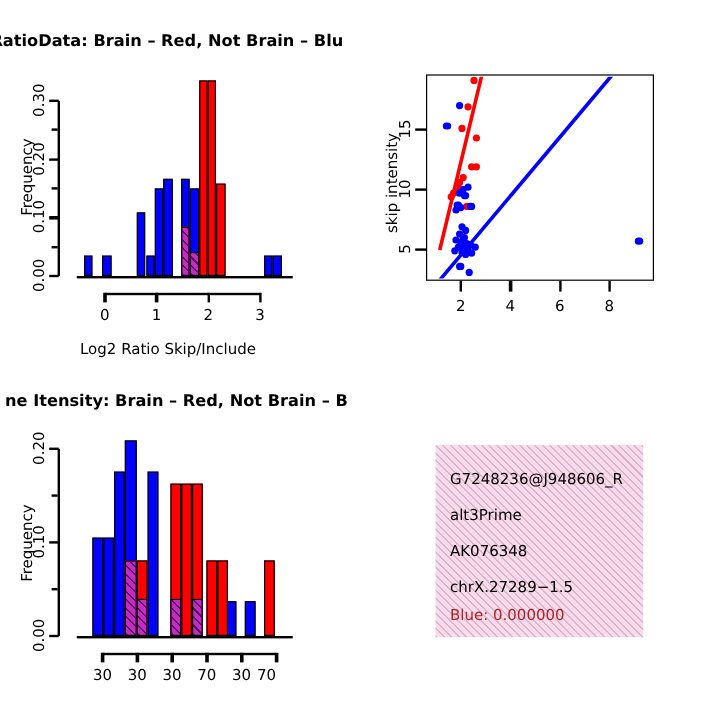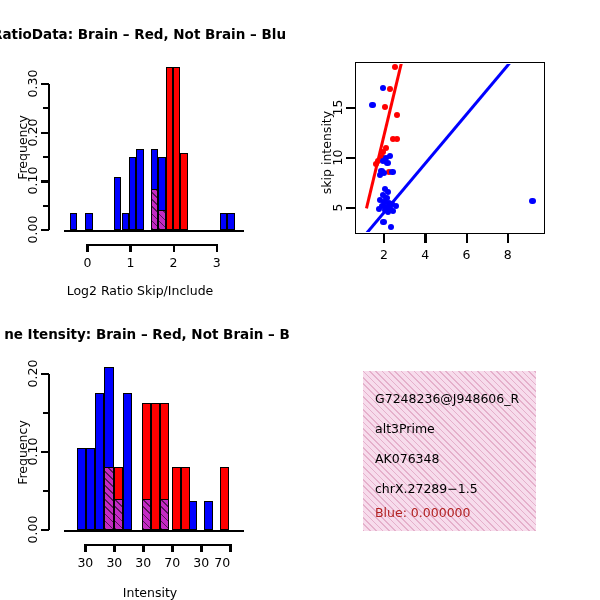--- a/index.html
+++ b/index.html
@@ -162,21 +162,20 @@
         <div class="pt blue" style="left:172.4086956521739px;top:133.8px;width:6.4px;height:6.4px;"></div>
       </div>
     </div>
 </div>
 
 <div class="panel" id="p3" style="left:0;top:300px;width:300px;height:300px;">
   <div class="clipbox" style="left:0;top:26px;width:300px;height:22px;">
     <div class="ptitle" style="left:-18px;top:0;width:330px;">ne Itensity: Brain – Red, Not Brain – B</div>
   </div>
   <div class="axlab vert" style="left:-18px;top:145px;width:80px;">Frequency</div>
-  <div class="axlab" style="left:30px;top:285px;width:240px;">Intensity</div>
   <div id="p3-plot" style="position:absolute;left:0;top:0;width:300px;height:300px;">
       <div class="axis-line" style="left:64px;top:230px;width:180px;height:2.4px;"></div>
       <div class="axis-line" style="left:48px;top:73.72093023255812px;width:2.4px;height:156.27906976744188px;"></div>
       <div class="tick" style="left:41px;top:229px;width:8px;height:2.4px;"></div>
       <div class="ticklab vert" style="left:10px;top:222px;width:44px;text-align:center;">0.00</div>
       <div class="tick" style="left:41px;top:150.86046511627904px;width:8px;height:2.4px;"></div>
       <div class="ticklab vert" style="left:10px;top:143.86046511627904px;width:44px;text-align:center;">0.10</div>
       <div class="tick" style="left:41px;top:72.72093023255812px;width:8px;height:2.4px;"></div>
       <div class="ticklab vert" style="left:10px;top:65.72093023255812px;width:44px;text-align:center;">0.20</div>
       <div class="tick" style="left:43px;top:189.93023255813952px;width:5px;height:2.2px;"></div>

